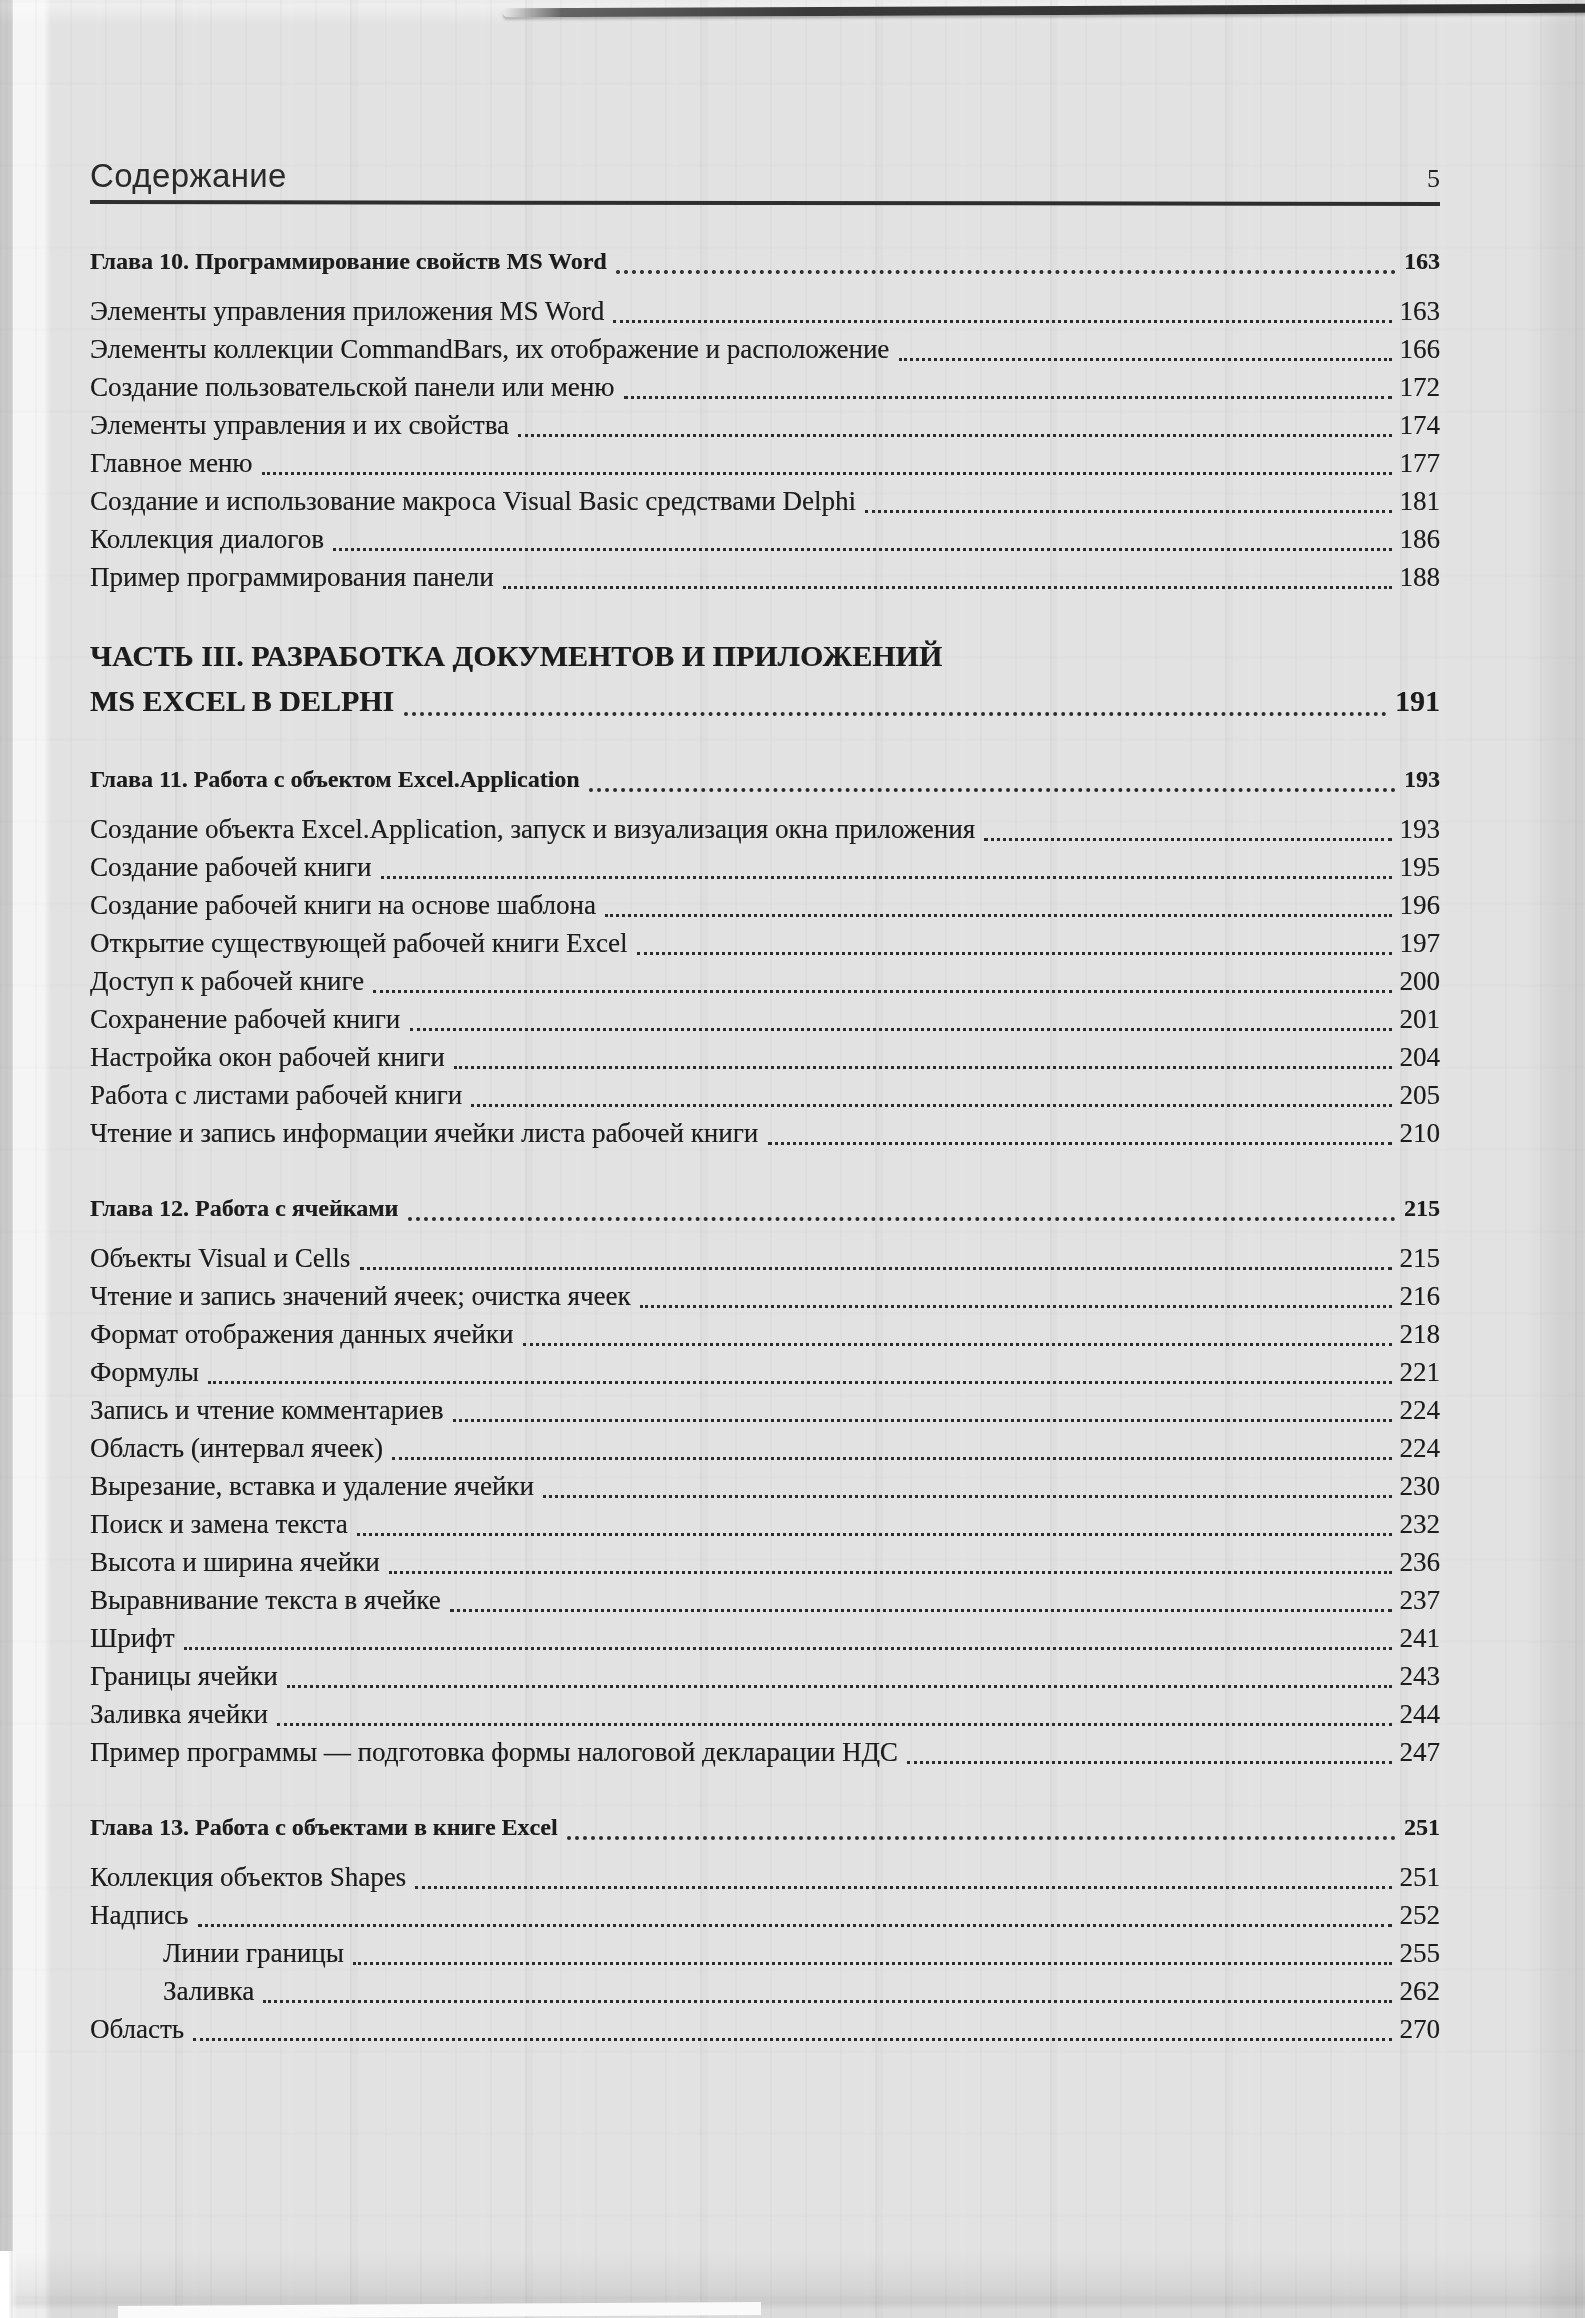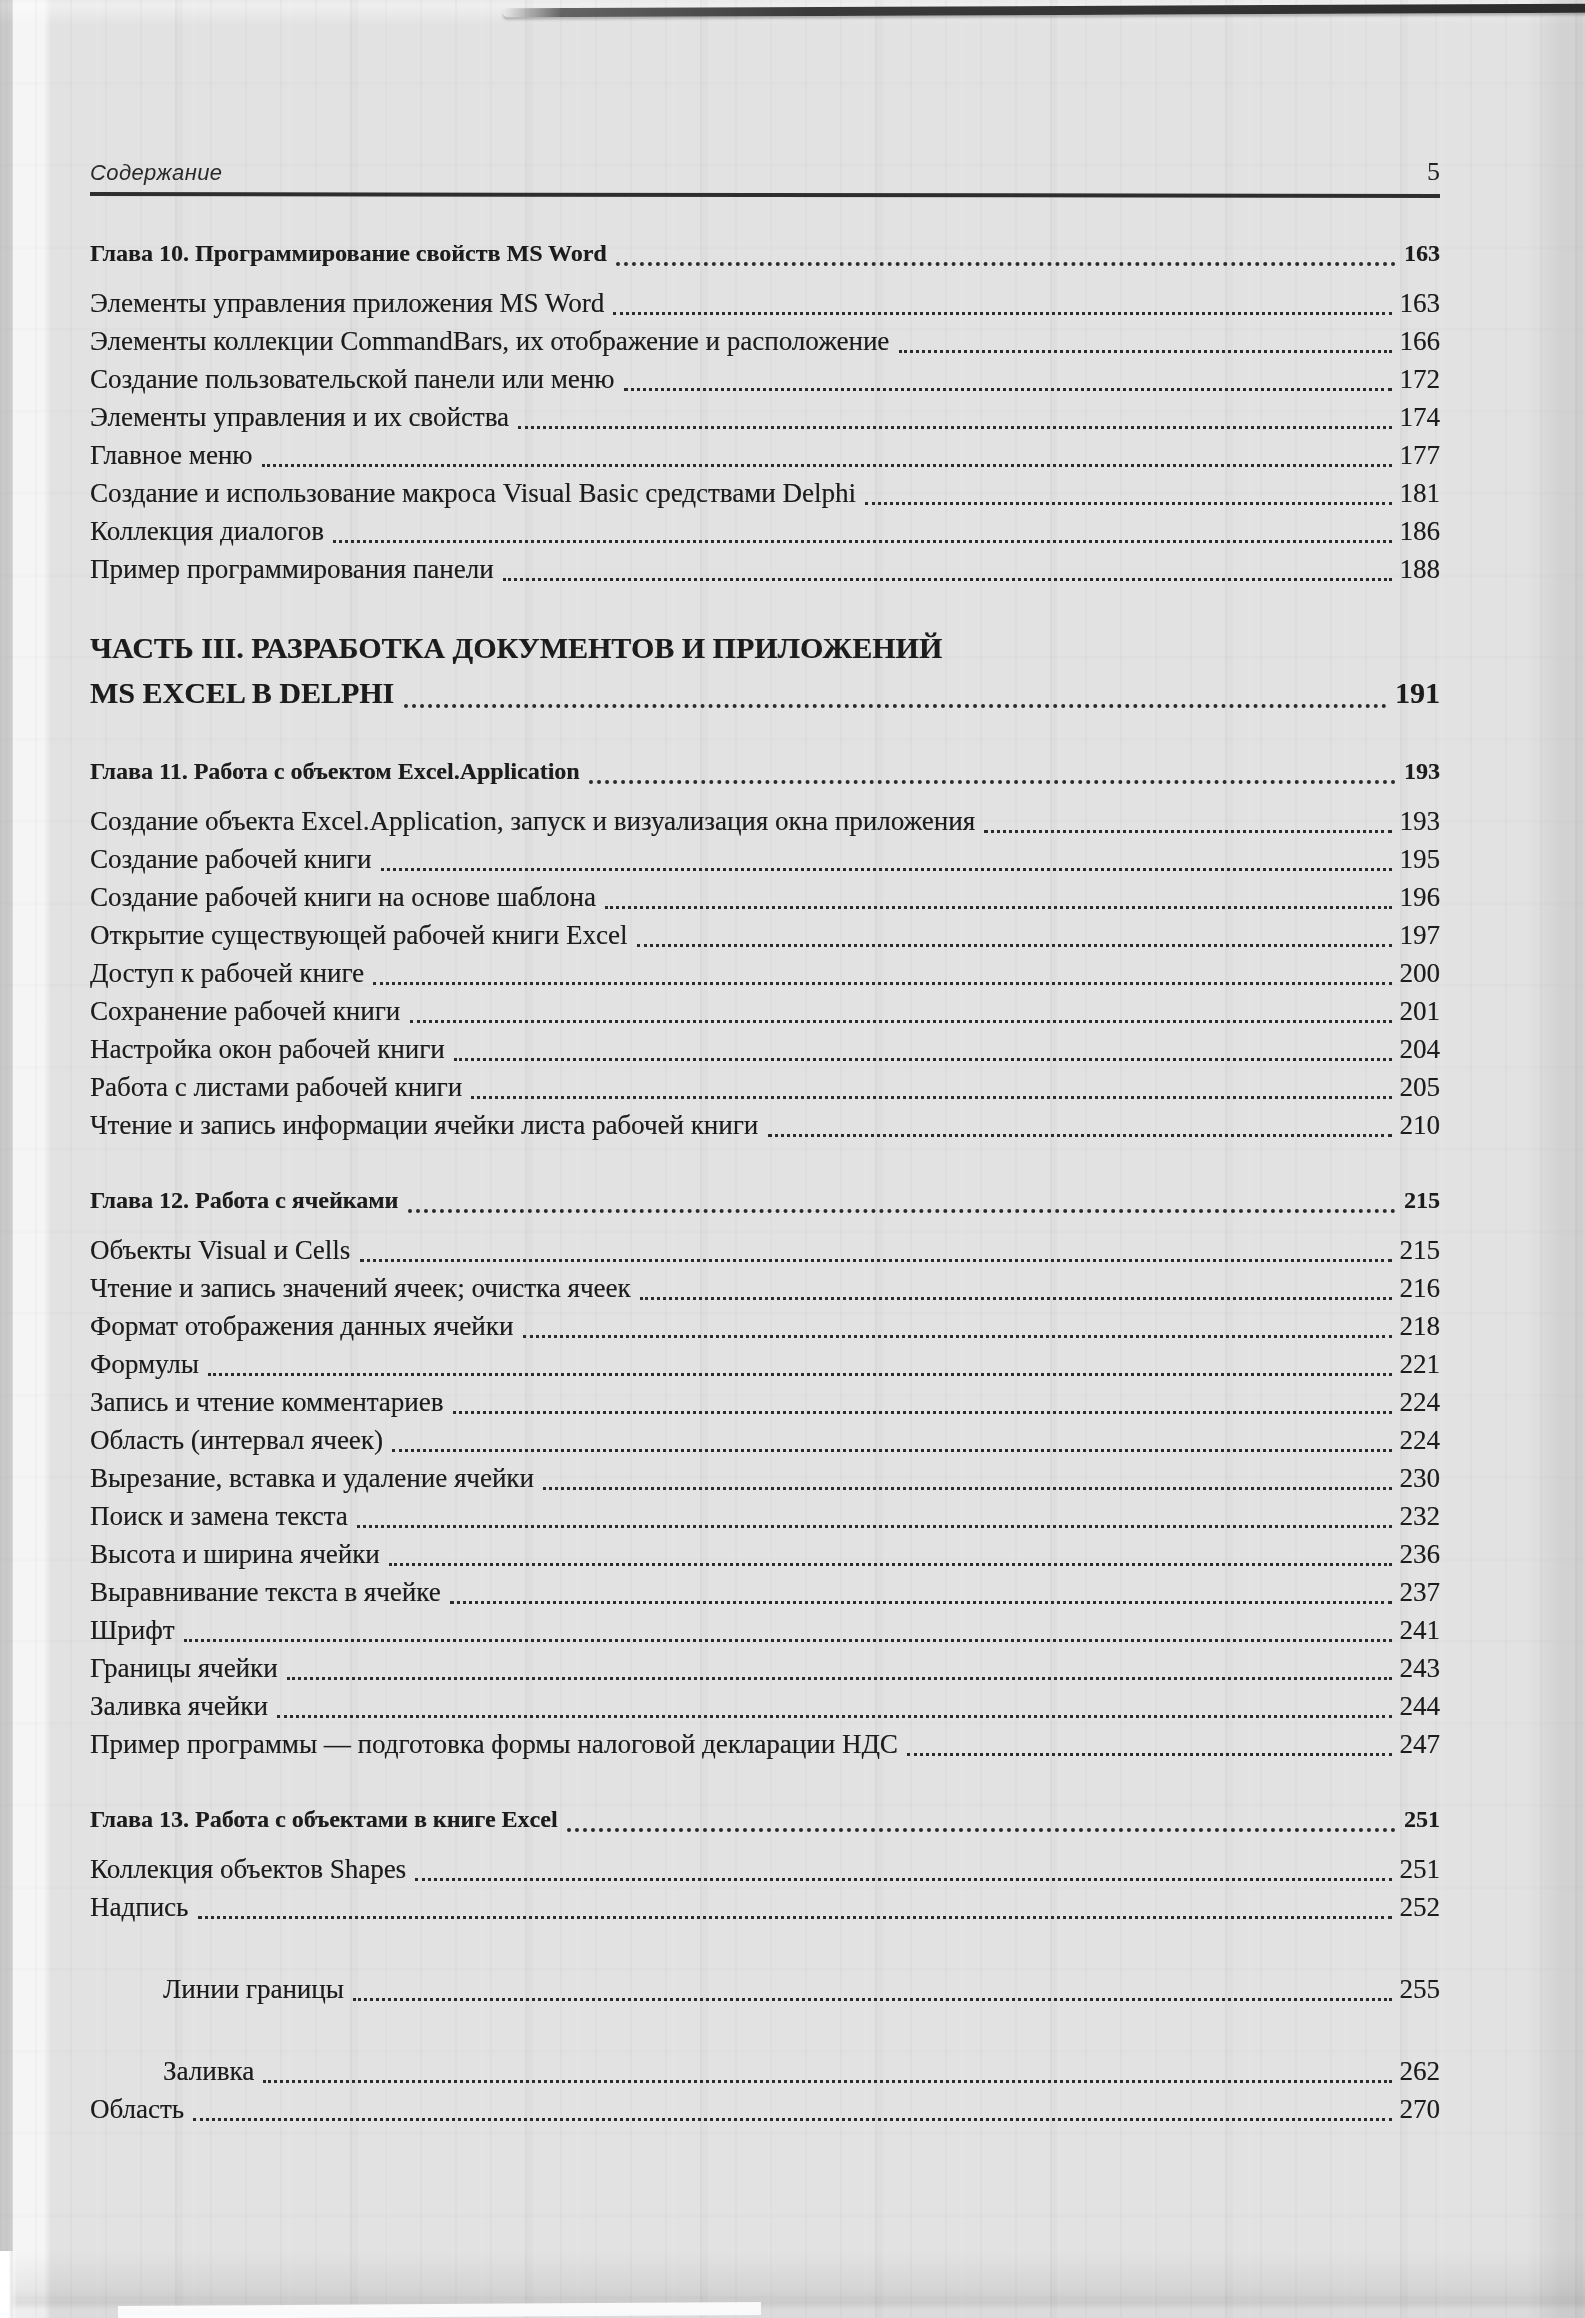--- a/index.html
+++ b/index.html
@@ -38,41 +38,41 @@
       linear-gradient(180deg, rgba(0,0,0,0) 0, rgba(0,0,0,0.06) 38px, rgba(0,0,0,0.10) 52px, rgba(0,0,0,0.03) 59px);
   }
   .bottom-white{
     position:absolute;left:118px;bottom:0;width:643px;height:12.7px;background:#fafafa;
     transform:rotate(-0.35deg);transform-origin:left bottom;
   }
   .content{position:absolute;left:90px;right:145px;top:157px;color:#1c1c1c;}
   .running-header{display:flex;justify-content:space-between;align-items:baseline;}
   .running-title{
     font-family:"Liberation Sans","DejaVu Sans",sans-serif;
-    font-style:italic;font-size:22px;color:#2a2a2a;letter-spacing:0.4px;
+    font-size:33px;color:#2a2a2a;letter-spacing:0.4px;
   }
   .folio{font-size:26px;color:#222;}
   .header-rule{height:4.2px;background:#2e2e2e;margin-top:6px;transform:rotate(0.08deg);}
   .section{margin-top:37px;}
   .row{display:flex;align-items:baseline;
     font-size:27px;line-height:38px;
     text-shadow:0.3px 0.3px 0.6px rgba(25,25,25,0.45);
   }
   .row .dots{
     flex:1 1 auto;min-width:15px;align-self:flex-end;
     margin:0 7.6px 7.6px 9.3px;
     border-bottom:3.4px dotted #2b2b2b;
   }
   .row .pnum{text-align:right;white-space:nowrap;}
   .heading-row{font-weight:bold;font-size:24px;line-height:39px;}
   .heading-row .dots{border-bottom-width:4.2px;margin-bottom:6.8px;}
   .chapter .heading-row{margin-bottom:11px;}
   .part .heading-row{font-size:30px;line-height:45px;margin-bottom:0;}
   .entry-row{}
-  .entry-row.indented{padding-left:73px;margin-top:44px;}
+  .entry-row.indented{padding-left:73px;}
   .label{white-space:nowrap;}
 </style>
 </head>
 <body>
 
 <div class="sheet">
   <div class="top-edge-line"></div>
   <div class="bottom-band"></div>
   <div class="bottom-white"></div>
 </div>

